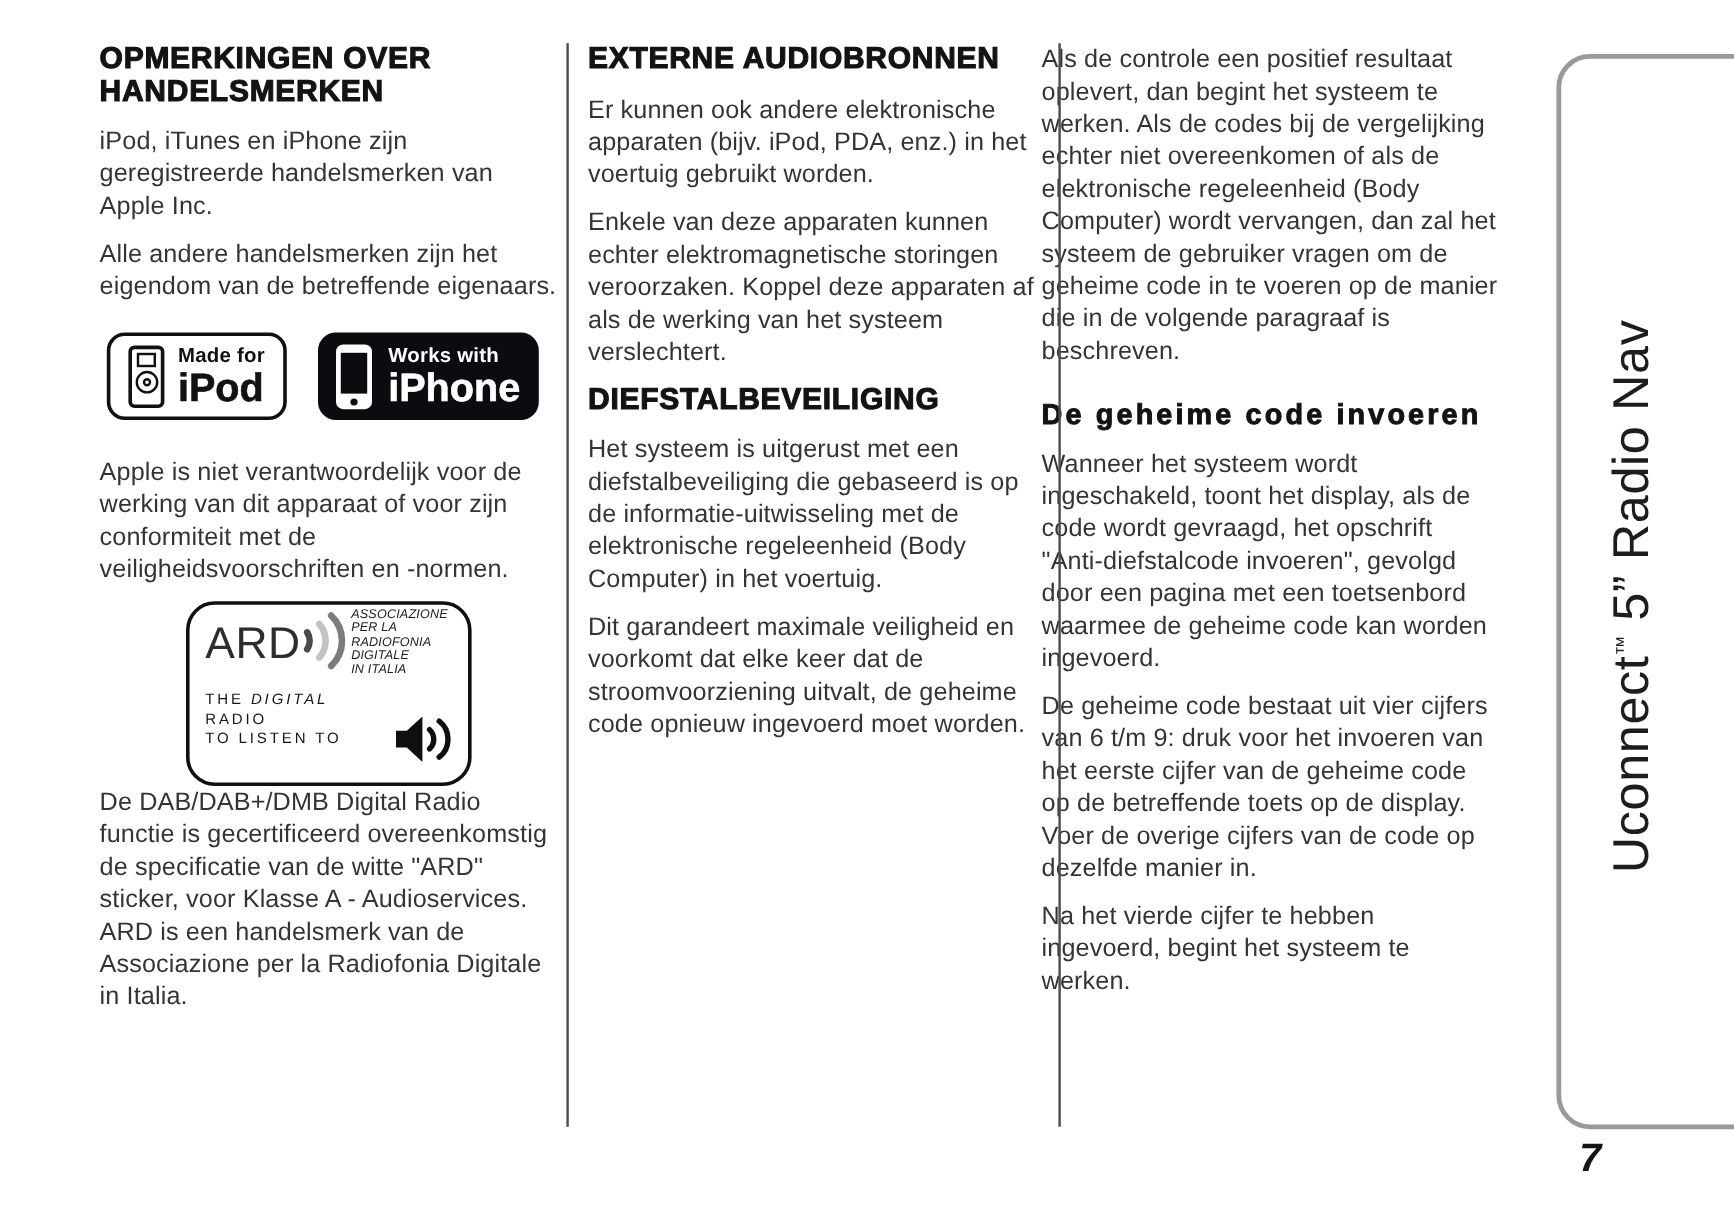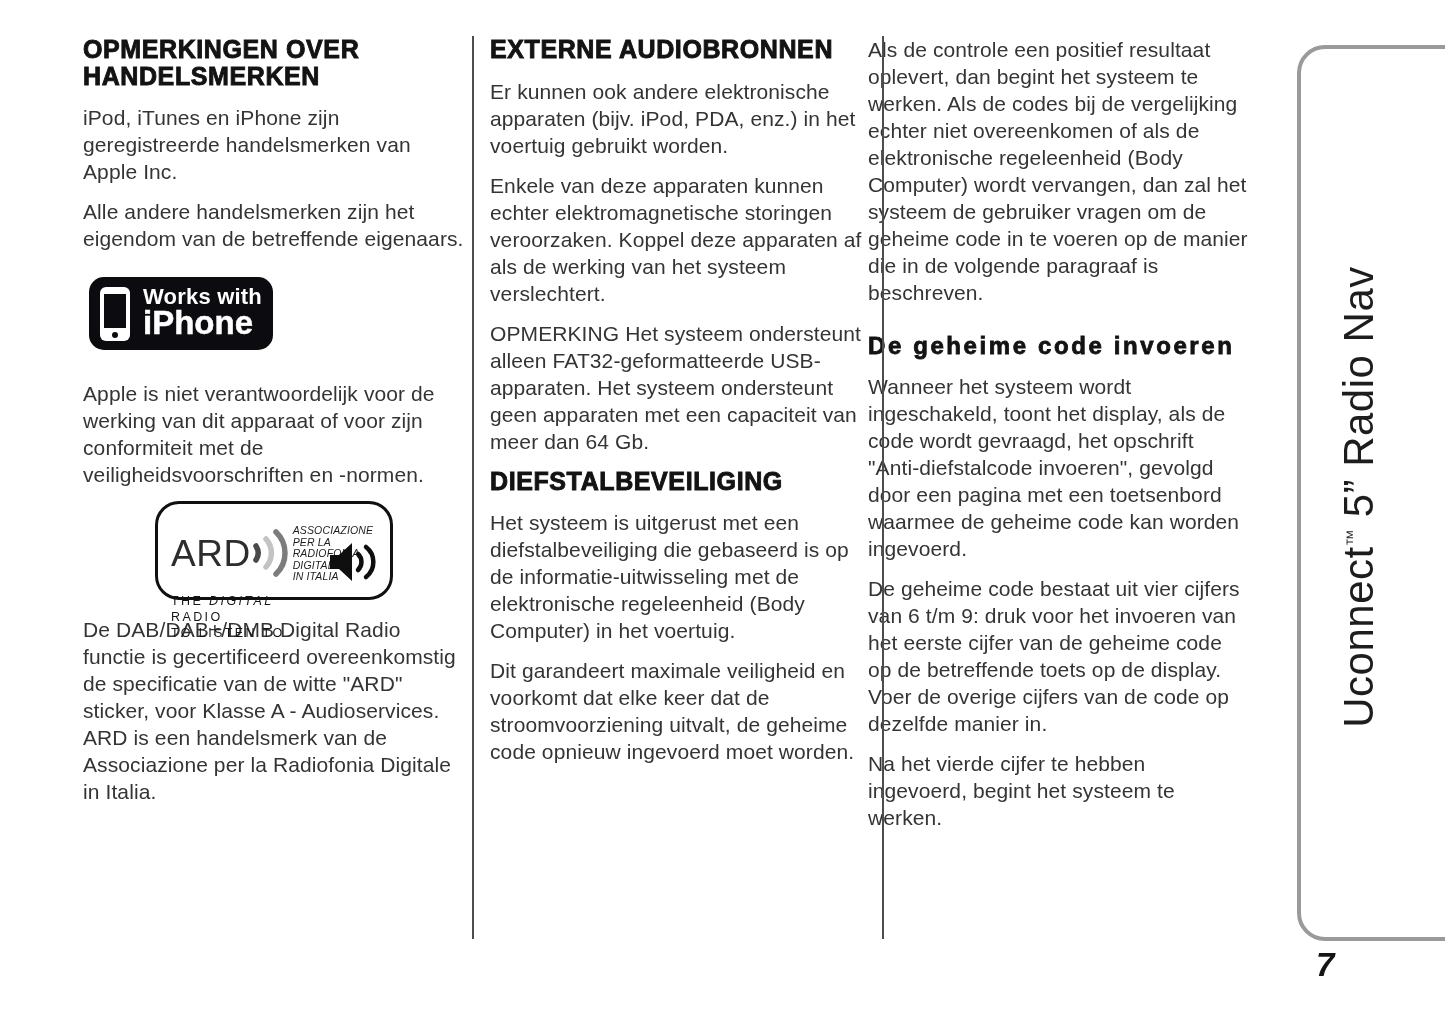--- a/index.html
+++ b/index.html
@@ -48,27 +48,27 @@
   .badge-text .l2{font-size:33px;font-weight:700;color:#111;line-height:34px;-webkit-text-stroke:0.5px #111;}
 
   .badge-iphone{
     width:184px;height:73px;background:#0c0c10;border-radius:15px;color:#fff;
     display:flex;align-items:center;justify-content:center;gap:13px;
   }
   .iphone-icon{width:30px;height:54px;background:#fff;border-radius:6px;position:relative;}
   .iphone-screen{position:absolute;left:4px;right:4px;top:7px;height:34px;background:#0c0c10;}
   .iphone-home{position:absolute;left:50%;bottom:3px;transform:translateX(-50%);
     width:6px;height:6px;background:#0c0c10;border-radius:50%;}
-  .badge-iphone .l1{font-size:22px;font-weight:700;color:#fff;line-height:19px;}
+  .badge-iphone .l1{font-size:17px;font-weight:700;color:#fff;line-height:19px;}
   .badge-iphone .l2{font-size:33px;font-weight:700;color:#fff;line-height:34px;-webkit-text-stroke:0.5px #fff;}
 
   
   .ard{
-    width:238px;height:99px;border:3px solid #101010;border-radius:24px;background:#fff;
-    box-sizing:border-box;margin:2px auto 16px auto;padding:20px 10px 8px 13px;position:relative;
+    width:238px;height:154px;border:3px solid #101010;border-radius:24px;background:#fff;
+    box-sizing:border-box;margin:2px auto 0 auto;padding:1px 10px 8px 13px;position:relative;
   }
   .ard-top{display:flex;align-items:center;}
   .ard-brand{font-size:37px;line-height:40px;color:#2d2d2d;letter-spacing:0.5px;}
   .ard-waves{margin-left:1px;margin-top:2px;}
   .ard-assoc{font-size:10.5px;line-height:11.5px;color:#1e1e1e;margin-left:3px;letter-spacing:0.15px;font-style:italic;}
   .ard-tagline{margin-top:9px;font-size:12.5px;font-weight:400;letter-spacing:2.4px;
     color:#161616;line-height:16px;width:150px;}
   .ard-tagline .it{font-style:italic;}
   .ard-speaker{position:absolute;right:10px;bottom:8px;}
 
@@ -90,20 +90,32 @@
 </style>
 </head>
 <body>
 
 <div class="col col-1">
   <h1 class="sect">OPMERKINGEN OVER HANDELSMERKEN</h1>
   <p class="body">iPod, iTunes en iPhone zijn geregistreerde handelsmerken van Apple Inc.</p>
   <p class="body">Alle andere handelsmerken zijn het eigendom van de betreffende eigenaars.</p>
 
   <div class="badges">
+    <div class="badge-ipod">
+      <div class="ipod-icon">
+        <div class="ipod-screen"></div>
+        <div class="ipod-wheel">
+          <div class="ipod-hub"></div>
+        </div>
+      </div>
+      <div class="badge-text">
+        <div class="l1">Made for</div>
+        <div class="l2">iPod</div>
+      </div>
+    </div>
     <div class="badge-iphone">
       <div class="iphone-icon">
         <div class="iphone-screen"></div>
         <div class="iphone-home"></div>
       </div>
       <div class="badge-text">
         <div class="l1">Works with</div>
         <div class="l2">iPhone</div>
       </div>
     </div>
@@ -141,21 +153,20 @@
     </span>
   </div>
 
   <p class="body">De DAB/DAB+/DMB Digital Radio functie is gecertificeerd overeenkomstig de specificatie van de witte "ARD" sticker, voor Klasse A - Audioservices. ARD is een handelsmerk van de Associazione per la Radiofonia Digitale in Italia.</p>
 </div>
 
 <div class="col col-2">
   <h1 class="sect">EXTERNE AUDIOBRONNEN</h1>
   <p class="body">Er kunnen ook andere elektronische apparaten (bijv. iPod, PDA, enz.) in het voertuig gebruikt worden.</p>
   <p class="body">Enkele van deze apparaten kunnen echter elektromagnetische storingen veroorzaken. Koppel deze apparaten af als de werking van het systeem verslechtert.</p>
-  <p class="body">OPMERKING Het systeem ondersteunt alleen FAT32-geformatteerde USB-apparaten. Het systeem ondersteunt geen apparaten met een capaciteit van meer dan 64 Gb.</p>
   <h1 class="sect mt-sect">DIEFSTALBEVEILIGING</h1>
   <p class="body">Het systeem is uitgerust met een diefstalbeveiliging die gebaseerd is op de informatie-uitwisseling met de elektronische regeleenheid (Body Computer) in het voertuig.</p>
   <p class="body">Dit garandeert maximale veiligheid en voorkomt dat elke keer dat de stroomvoorziening uitvalt, de geheime code opnieuw ingevoerd moet worden.</p>
 </div>
 
 <div class="col col-3">
   <p class="body">Als de controle een positief resultaat oplevert, dan begint het systeem te werken. Als de codes bij de vergelijking echter niet overeenkomen of als de elektronische regeleenheid (Body Computer) wordt vervangen, dan zal het systeem de gebruiker vragen om de geheime code in te voeren op de manier die in de volgende paragraaf is beschreven.</p>
   <h2 class="sub">De geheime code invoeren</h2>
   <p class="body">Wanneer het systeem wordt ingeschakeld, toont het display, als de code wordt gevraagd, het opschrift "Anti-diefstalcode invoeren", gevolgd door een pagina met een toetsenbord waarmee de geheime code kan worden ingevoerd.</p>
   <p class="body">De geheime code bestaat uit vier cijfers van 6 t/m 9: druk voor het invoeren van het eerste cijfer van de geheime code op de betreffende toets op de display. Voer de overige cijfers van de code op dezelfde manier in.</p>

